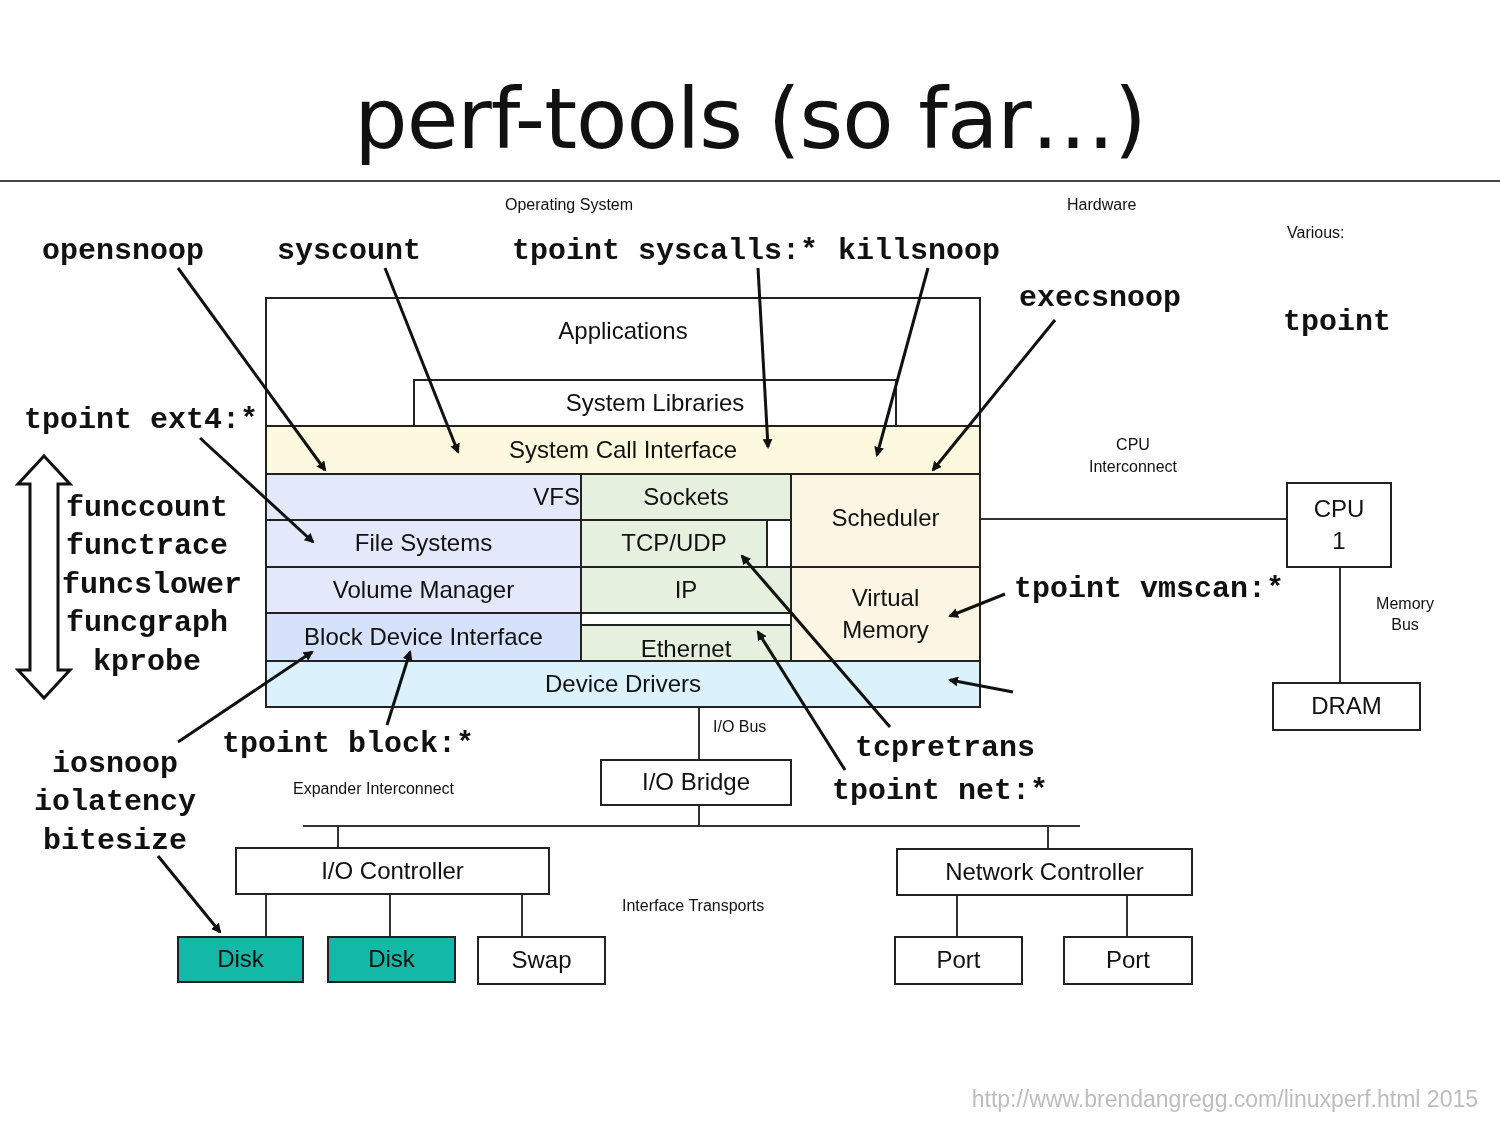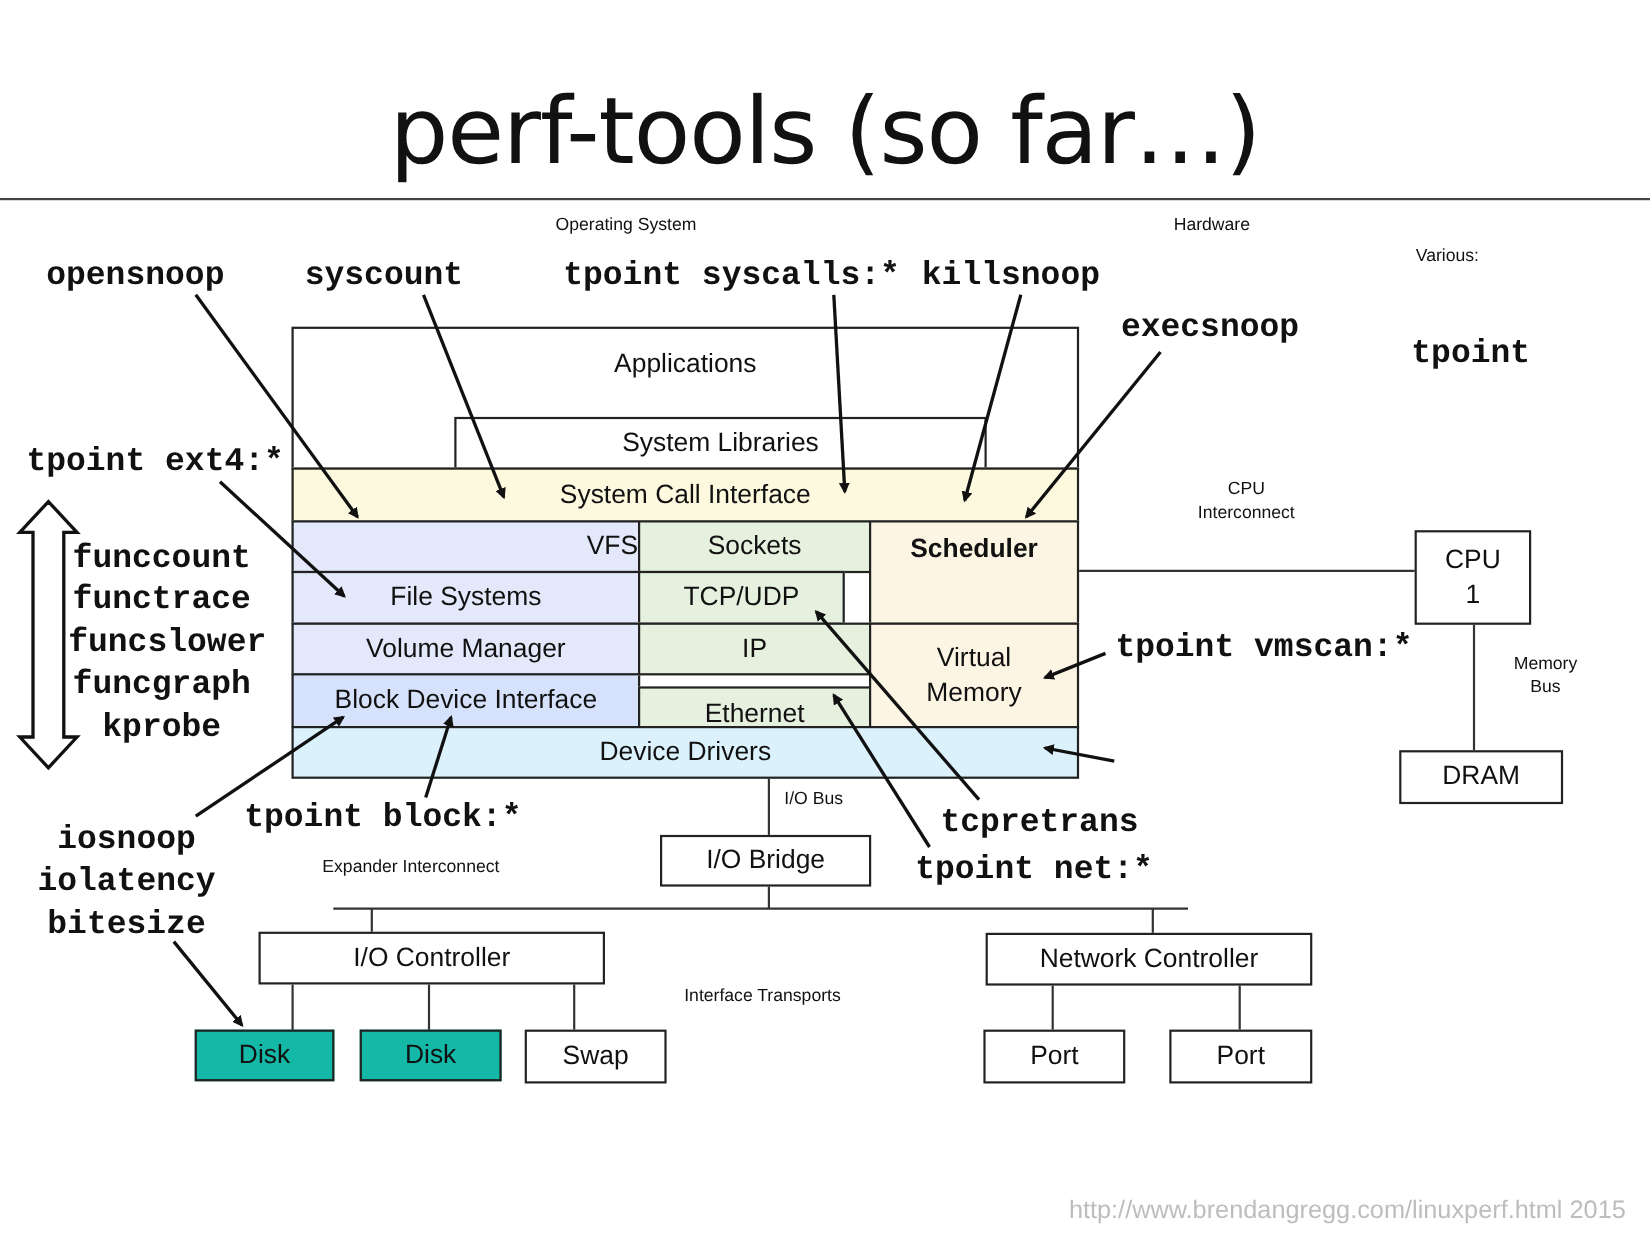--- a/index.html
+++ b/index.html
@@ -76,21 +76,21 @@
 <div class="box green" style="left:580px;top:519px;width:188px;height:49px;">
   <span>TCP/UDP</span>
 </div>
 <div class="box green" style="left:580px;top:566px;width:212px;height:48px;">
   <span>IP</span>
 </div>
 <div class="box green" style="left:580px;top:612px;width:212px;height:50px;margin-top:12px;">
   <span>Ethernet</span>
 </div>
 
-<div class="box cream" style="left:790px;top:473px;width:191px;height:95px;align-items:flex-start;padding-top:8px;font-weight:bold;">
+<div class="box cream" style="left:790px;top:473px;width:191px;height:95px;align-items:flex-start;padding-top:27px;">
   <span>Scheduler</span>
 </div>
 <div class="box cream" style="left:790px;top:566px;width:191px;height:96px;flex-direction:column;">
   <span>Virtual</span>
   <span>Memory</span>
 </div>
 
 <div class="box cyan" style="left:265px;top:660px;width:716px;height:48px;">
   <span>Device Drivers</span>
 </div>

